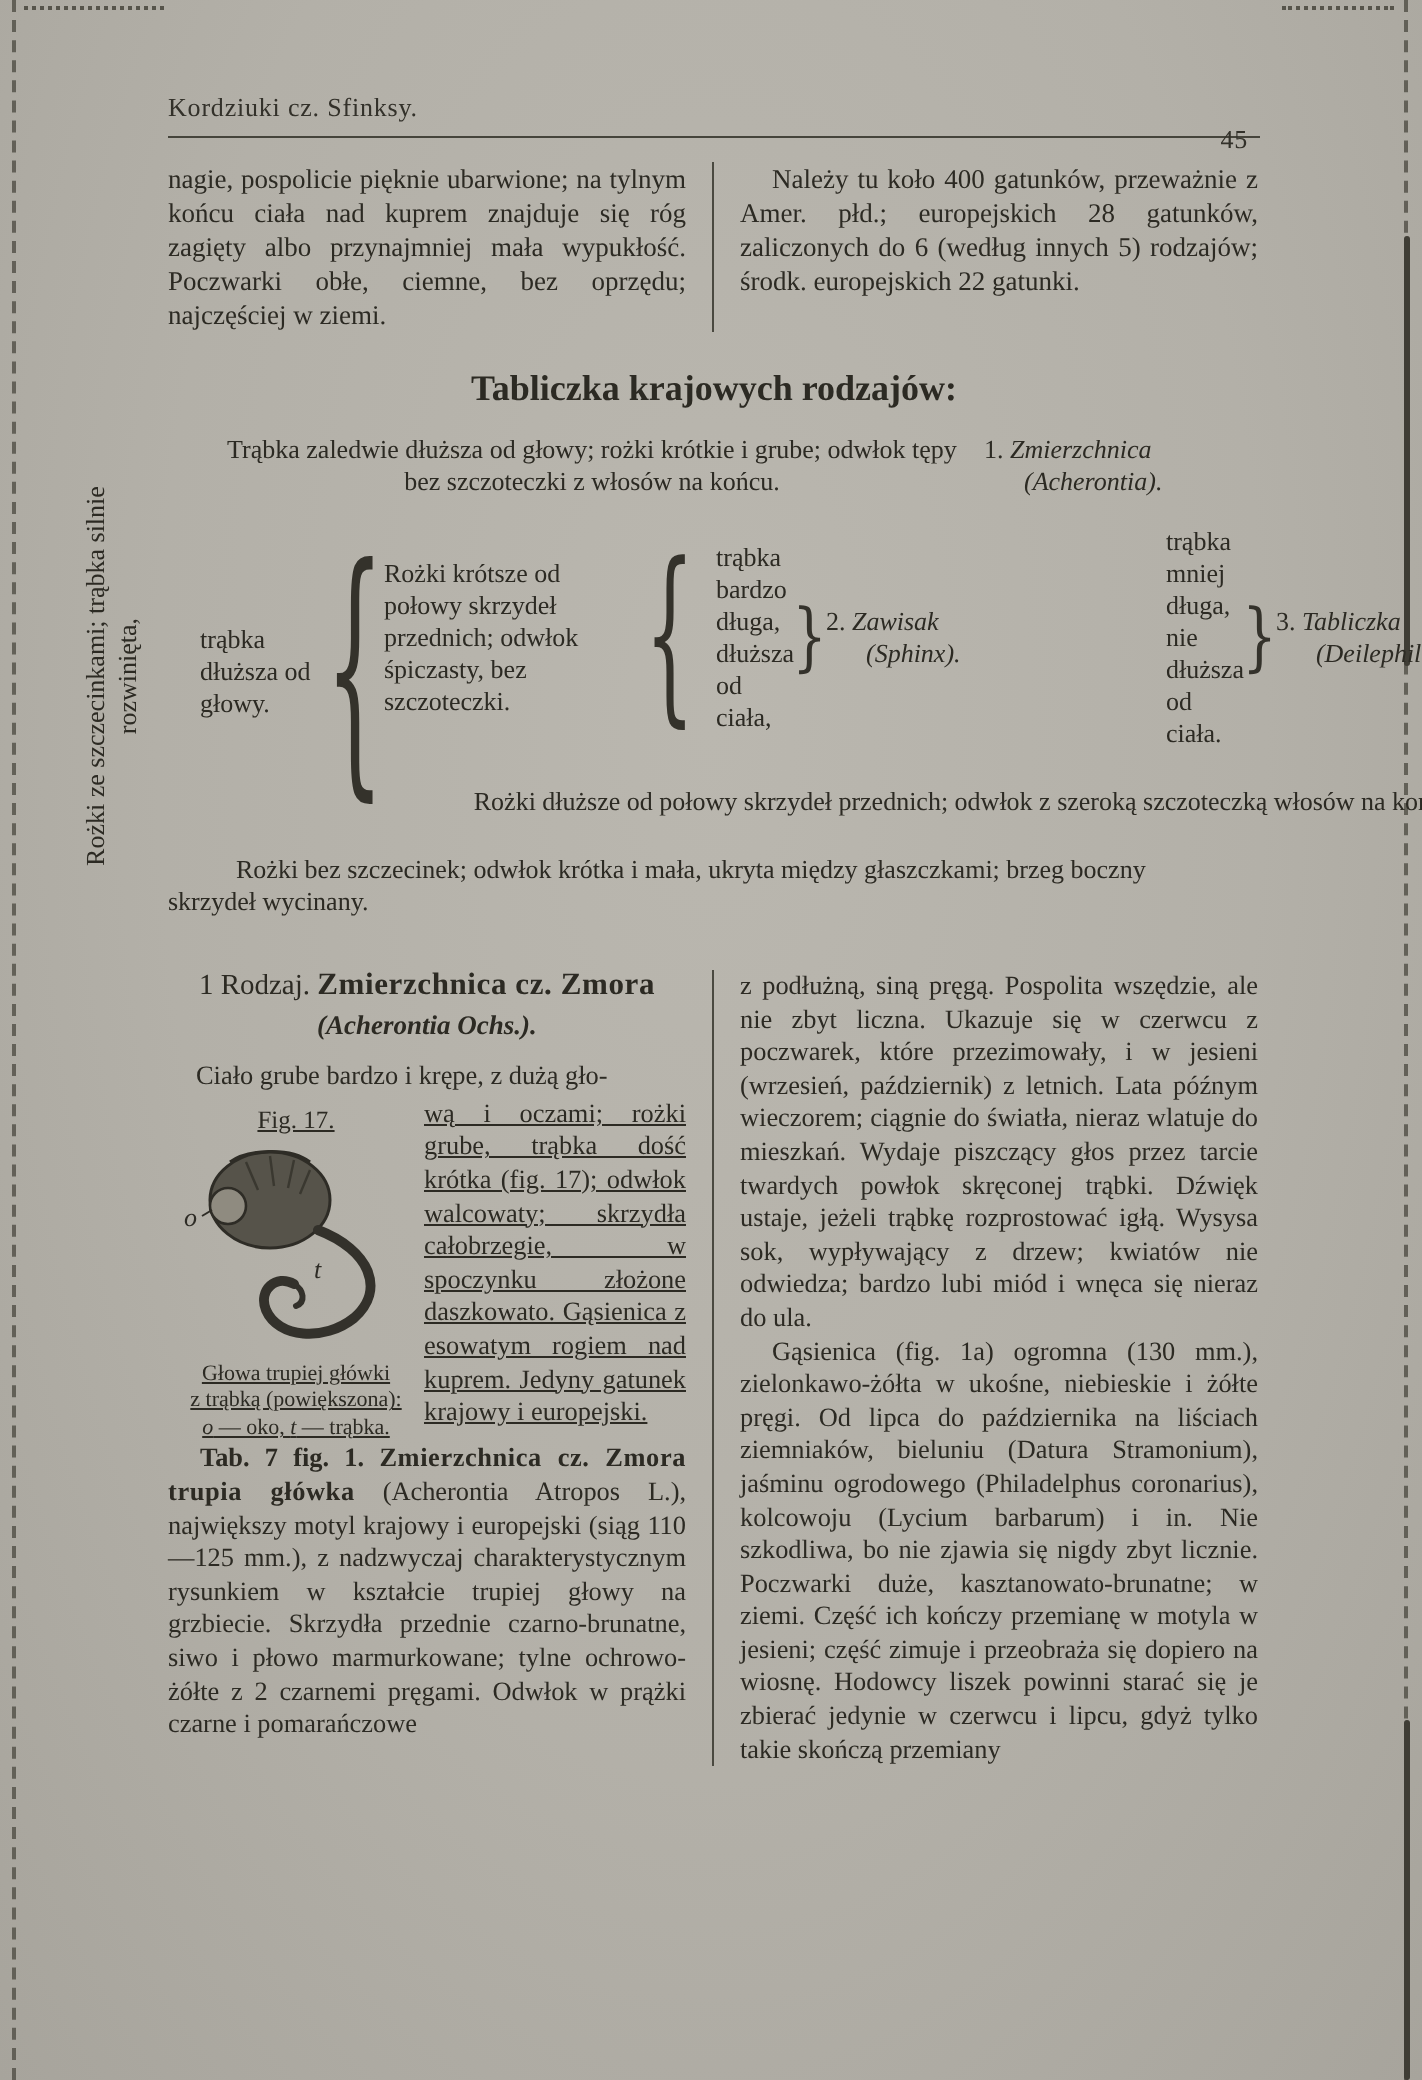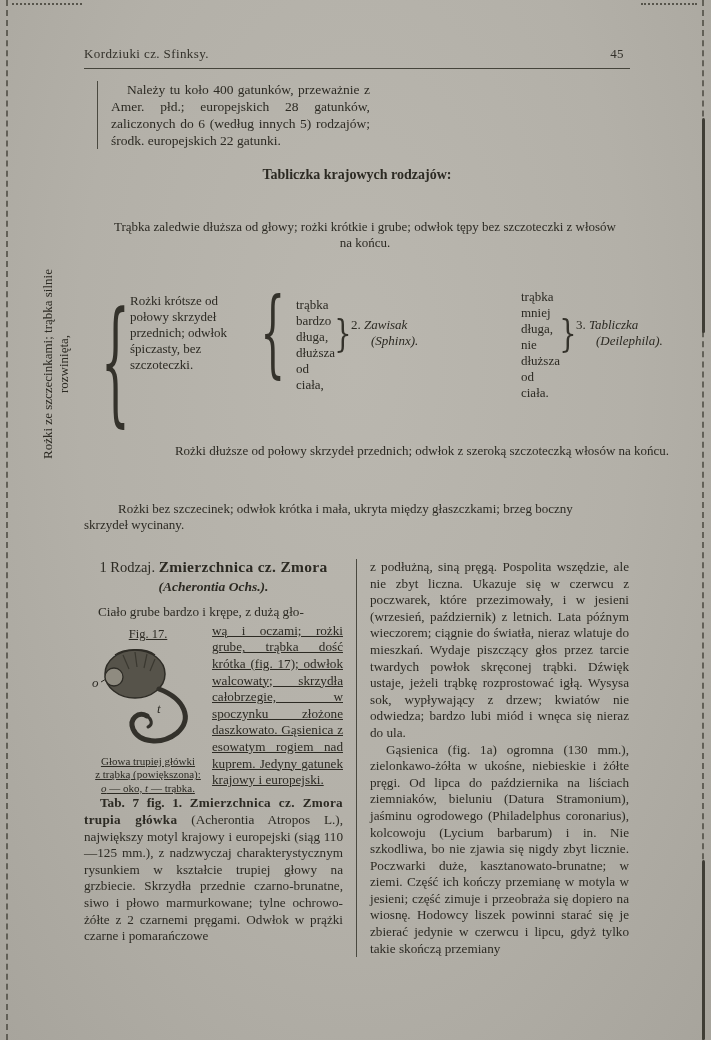--- a/index.html
+++ b/index.html
@@ -15,40 +15,40 @@
   .edge-r-solid { position:absolute; right:6px; top:118px; height:215px; width:3px; background:#3f3d35; border-radius:2px; }
   .edge-r-solid.low { top:860px; height:180px; }
   .corner-dots { position:absolute; top:3px; left:12px; width:70px; border-top:2px dotted #56544b; }
   .corner-dots.right { left:auto; right:14px; width:56px; }
 
   .content { position:absolute; left:84px; top:46px; width:546px; }
 
   
   .running-head { position:relative; height:17px; font-size:13px; letter-spacing:.4px; color:#33312a; }
   .rh-title { display:block; text-align:left; }
-  .rh-page { position:absolute; right:6px; top:0; }
+  .rh-page { position:absolute; right:6px; top:16px; }
   .head-rule { border:none; border-top:1.5px solid #45443b; margin:5px 0 0; }
 
   
   .cols { display:flex; align-items:stretch; }
   .vrule { width:1px; background:#4a4940; flex:none; margin:0 13px; }
   .col { width:259px; flex:none; text-align:justify; }
   .intro-cols { margin-top:12px; font-size:13.5px; line-height:17px; }
   .intro-cols p { margin:0; }
   .indent { text-indent:16px; }
 
   
-  .key-title { text-align:center; font-weight:bold; font-size:14px; margin:18px 0 12px; }
+  .key-title { text-align:center; font-weight:bold; font-size:18px; margin:18px 0 12px; }
   .key-table { position:relative; margin:0 0 0 16px; font-size:13px; line-height:16px; }
   .side-label-wrap { position:absolute; left:-72px; top:0; bottom:0; width:56px; }
   .side-label { position:absolute; top:50%; left:50%; width:270px;
                 transform:translate(-50%,-50%) rotate(-90deg); text-align:center;
                 font-size:13px; line-height:16px; white-space:nowrap; }
   .key-row { display:flex; align-items:center; }
-  .krow-text { flex:1 1 auto;margin-top:24px; }
+  .krow-text { flex:1 1 auto; }
   .krow-text.center { text-align:center; padding:0 8px; }
   .kresult { width:138px; flex:none; font-size:13px; line-height:16px; }
   .kresult .l1 { white-space:nowrap; }
   .kresult .l2 { padding-left:20px; }
   .key-group { display:flex; margin-top:14px; }
   .group-label { width:62px; flex:none; align-self:center; }
   .group-content { flex:1 1 auto; display:flex; flex-direction:column; }
   .subgroup { display:flex; }
   .sub-label { width:130px; flex:none; align-self:center; }
   .sub-content { flex:1 1 auto; display:flex; flex-direction:row; gap:22px; }
@@ -92,39 +92,45 @@
 
   <div class="content">
 
     <div class="running-head">
       <span class="rh-title">Kordziuki cz. Sfinksy.</span>
       <span class="rh-page">45</span>
     </div>
     <hr class="head-rule">
 
     <div class="cols intro-cols">
+      <p class="col">nagie, pospolicie pięknie ubarwione; na tylnym końcu ciała nad kuprem znajduje się róg zagięty albo przynajmniej mała wypukłość. Poczwarki obłe, ciemne, bez oprzędu; najczęściej w ziemi.</p>
       <div class="vrule"></div>
       <p class="col indent">Należy tu koło 400 gatunków, przeważnie z Amer. płd.; europejskich 28 gatunków, zaliczonych do 6 (według innych 5) rodzajów; środk. europejskich 22 gatunki.</p>
     </div>
 
     <div class="key-title">Tabliczka krajowych rodzajów:</div>
 
     <div class="key-table">
       <div class="side-label-wrap">
         <div class="side-label">
           <span>Rożki ze szczecinkami; trąbka silnie</span><br>
           <span>rozwinięta,</span>
         </div>
       </div>
 
       <div class="key-row">
         <div class="krow-text center">Trąbka zaledwie dłuższa od głowy; rożki krótkie i grube; odwłok tępy bez szczoteczki z włosów na końcu.</div>
+        <div class="kresult">
+          <div class="l1"><span>1.</span> <i>Zmierzchnica</i></div>
+          <div class="l2"><i>(Acherontia).</i></div>
+        </div>
       </div>
 
       <div class="key-group">
+        <div class="group-label">trąbka dłuższa od głowy.</div>
         <div class="brace b-big">
             <span>{</span>
           </div>
         <div class="group-content">
           <div class="subgroup">
             <div class="sub-label">Rożki krótsze od połowy skrzydeł przednich; odwłok śpiczasty, bez szczoteczki.</div>
             <div class="brace b-mid">
                 <span>{</span>
               </div>
             <div class="sub-content">

